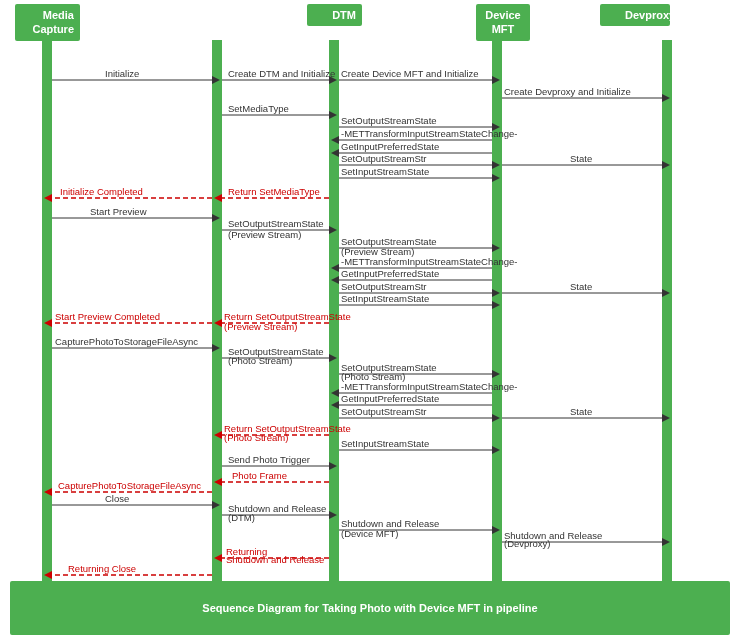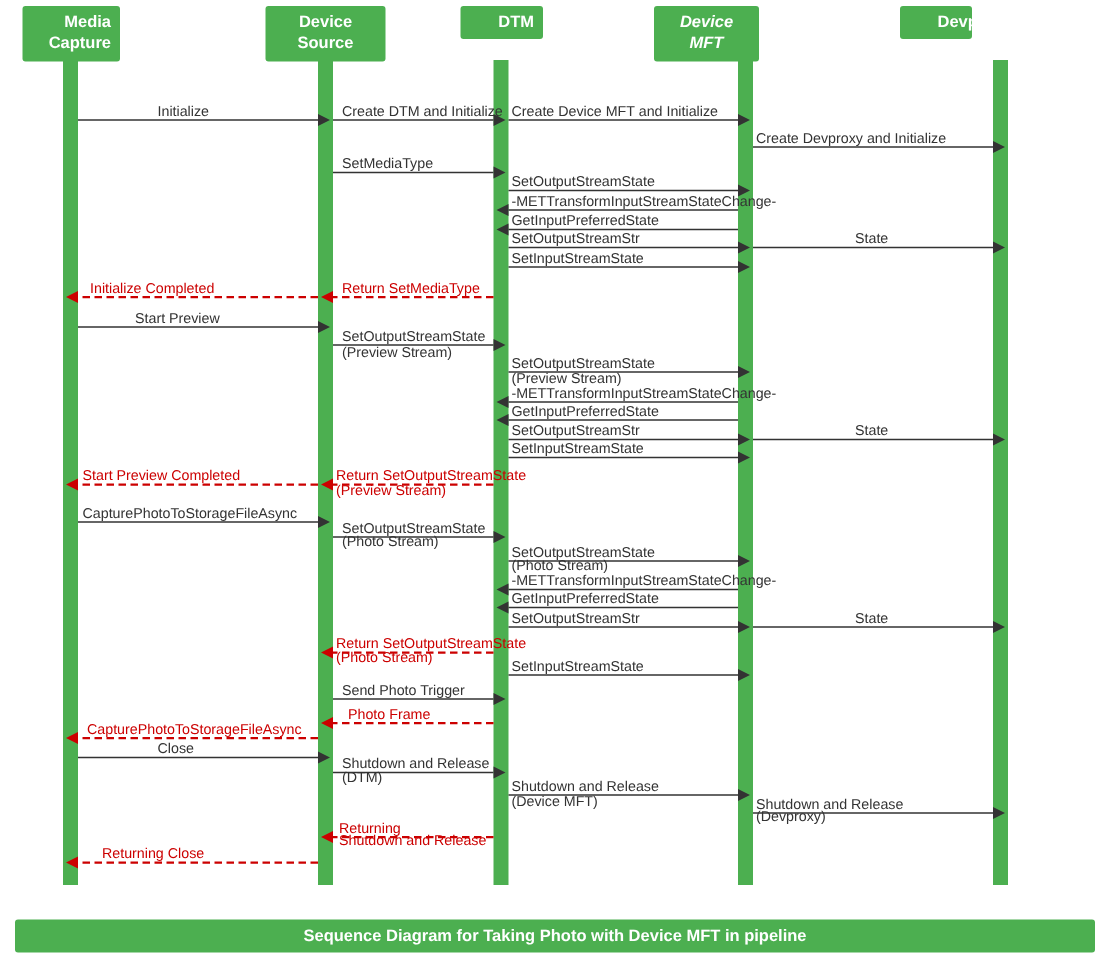--- a/index.html
+++ b/index.html
@@ -34,21 +34,21 @@
     .caption-bar {
       position: absolute;
       bottom: 8px;
       left: 10px;
       right: 10px;
       background: #4CAF50;
       color: white;
       text-align: center;
       font-size: 11px;
       font-weight: bold;
-      padding: 5px;
+      padding: 21px;
       border-radius: 2px;
     }
     svg.arrows-svg {
       position: absolute;
       top: 0; left: 0;
       width: 740px;
       height: 620px;
       z-index: 2;
       pointer-events: none;
     }
@@ -246,33 +246,30 @@
     <line x1="212" y1="575" x2="52" y2="575" stroke="#c00" stroke-width="1.5" stroke-dasharray="5,3"></line>
     <polygon points="52,571 52,579 44,575" fill="#c00"></polygon>
     <text x="68" y="572" font-size="9.5" fill="#c00">Returning Close</text>
   </svg>
 
   <div class="lifeline-header" style="left:15px; width:65px;text-align:right;">
     <span>Media
 Capture</span>
   </div>
 
-  <div class="lifeline-header" style="left:177px; width:80px;">
-    <span>Device Source</span>
-  </div>
 
   <div class="lifeline-header" style="left:307px; width:55px;text-align:right;">
     <span>DTM</span>
   </div>
 
-  <div class="lifeline-header" style="left:436px; width:70px;font-style:italic;">
+  <div class="lifeline-header" style="left:476px; width:54px;">
     <span>Device MFT</span>
   </div>
 
-  <div class="lifeline-header" style="left:600px; width:48px;padding-left:25px;">
+  <div class="lifeline-header" style="left:600px; width:70px;padding-left:25px;">
     <span>Devproxy</span>
   </div>
 
   <div class="caption-bar">
     <span>Sequence Diagram for Taking Photo with Device MFT in pipeline</span>
   </div>
 
 </div>
 
 </body></html>

